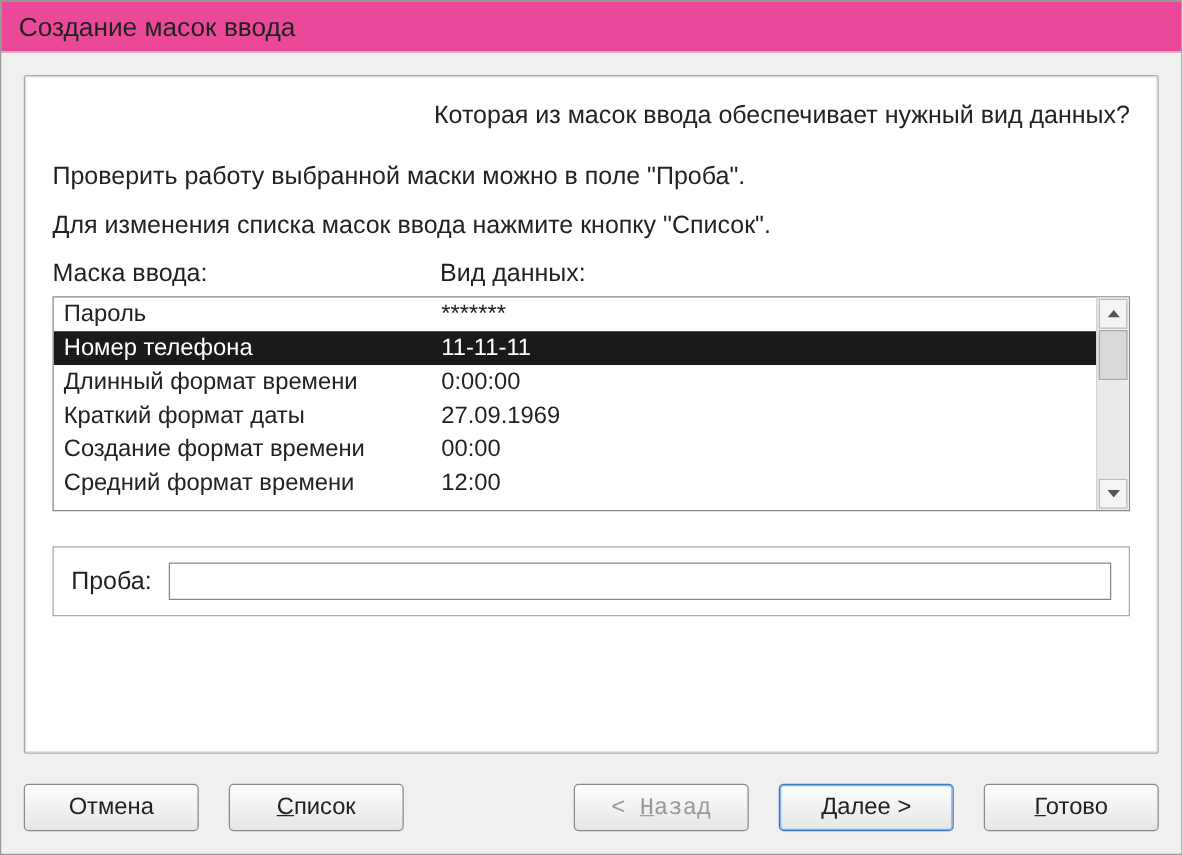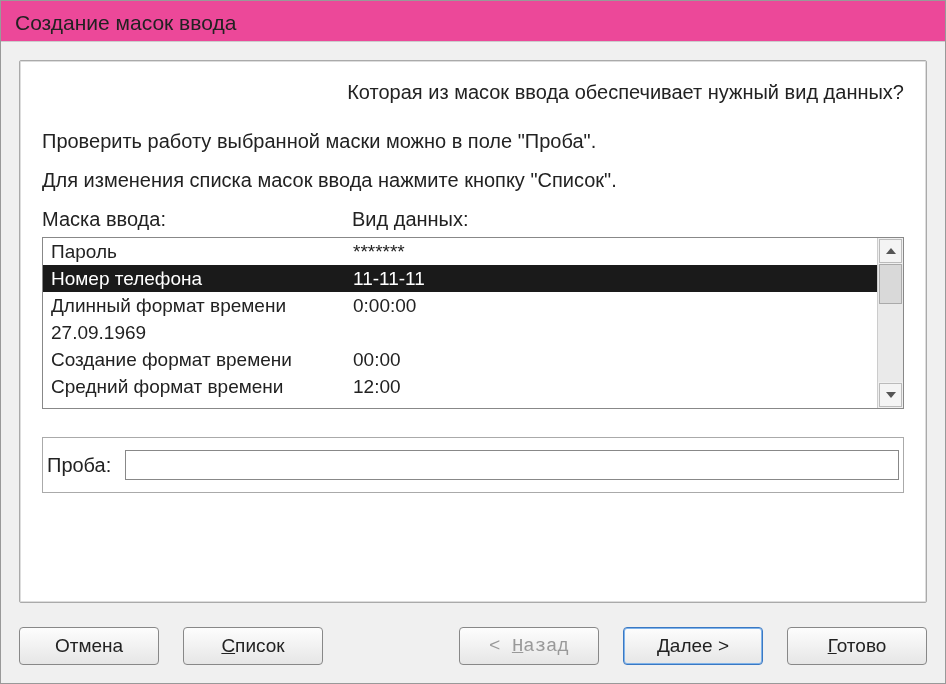--- a/index.html
+++ b/index.html
@@ -114,21 +114,21 @@
       top: 0;
       left: 1px;
       right: 1px;
       height: 40px;
       background: #d9d9d9;
       border: 1px solid #aaa;
     }
     .try-panel {
       border: 1px solid #aaa;
       margin-top: 28px;
-      padding: 12px 4px;
+      padding: 12px 14px;
       display: flex;
       align-items: center;
       gap: 14px;
       background: #fff;
     }
     .try-label {
       font-size: 20px;
       color: #222;
     }
     .try-input {
@@ -193,20 +193,21 @@
             </div>
             <div class="list-row selected">
               <div class="cell1">Номер телефона</div>
               <div class="cell2">11-11-11</div>
             </div>
             <div class="list-row">
               <div class="cell1">Длинный формат времени</div>
               <div class="cell2">0:00:00</div>
             </div>
             <div class="list-row">
+              <div class="cell1">Краткий формат даты</div>
               <div class="cell2">27.09.1969</div>
             </div>
             <div class="list-row">
               <div class="cell1">Создание формат времени</div>
               <div class="cell2">00:00</div>
             </div>
             <div class="list-row">
               <div class="cell1">Средний формат времени</div>
               <div class="cell2">12:00</div>
             </div>

